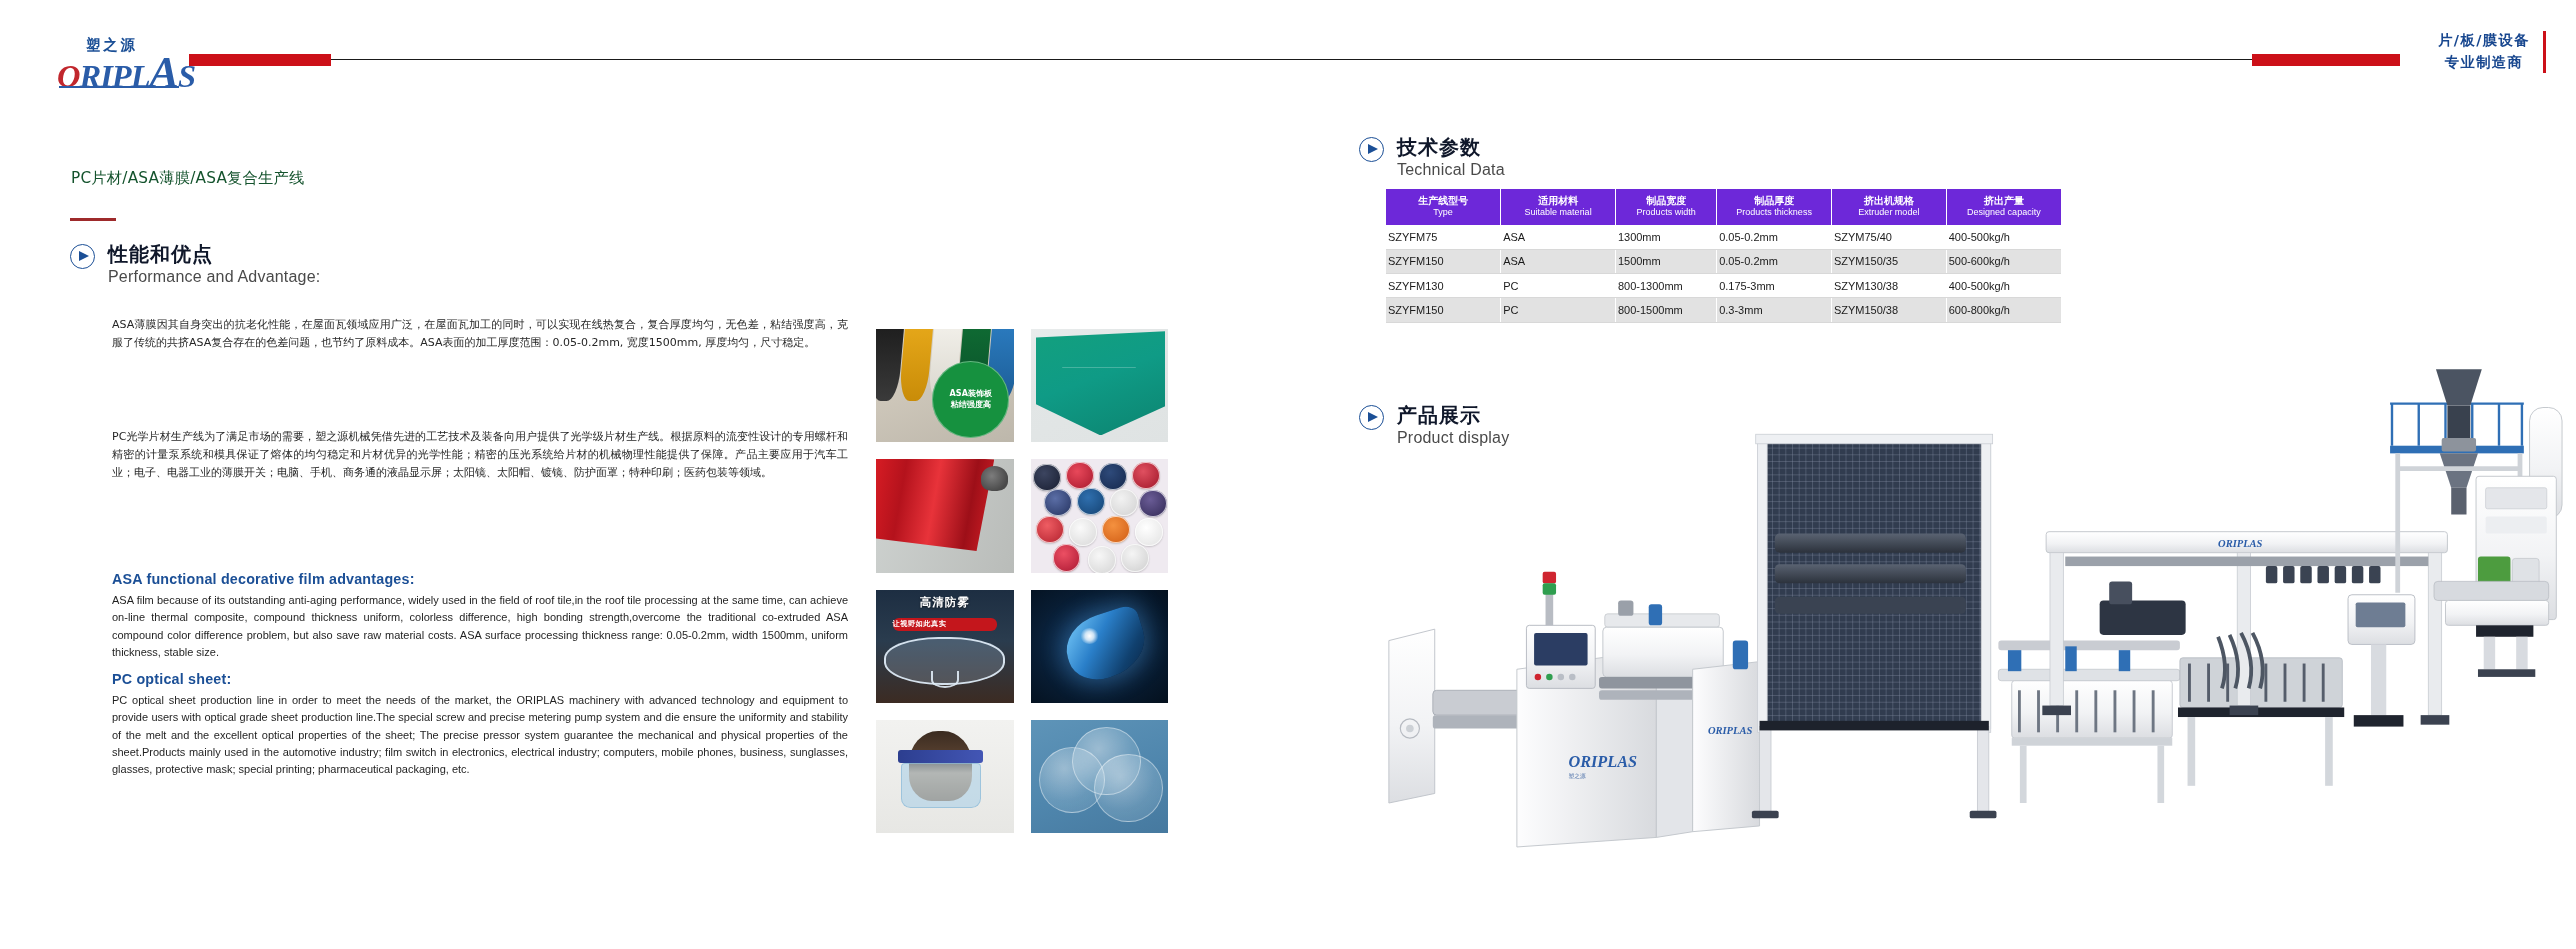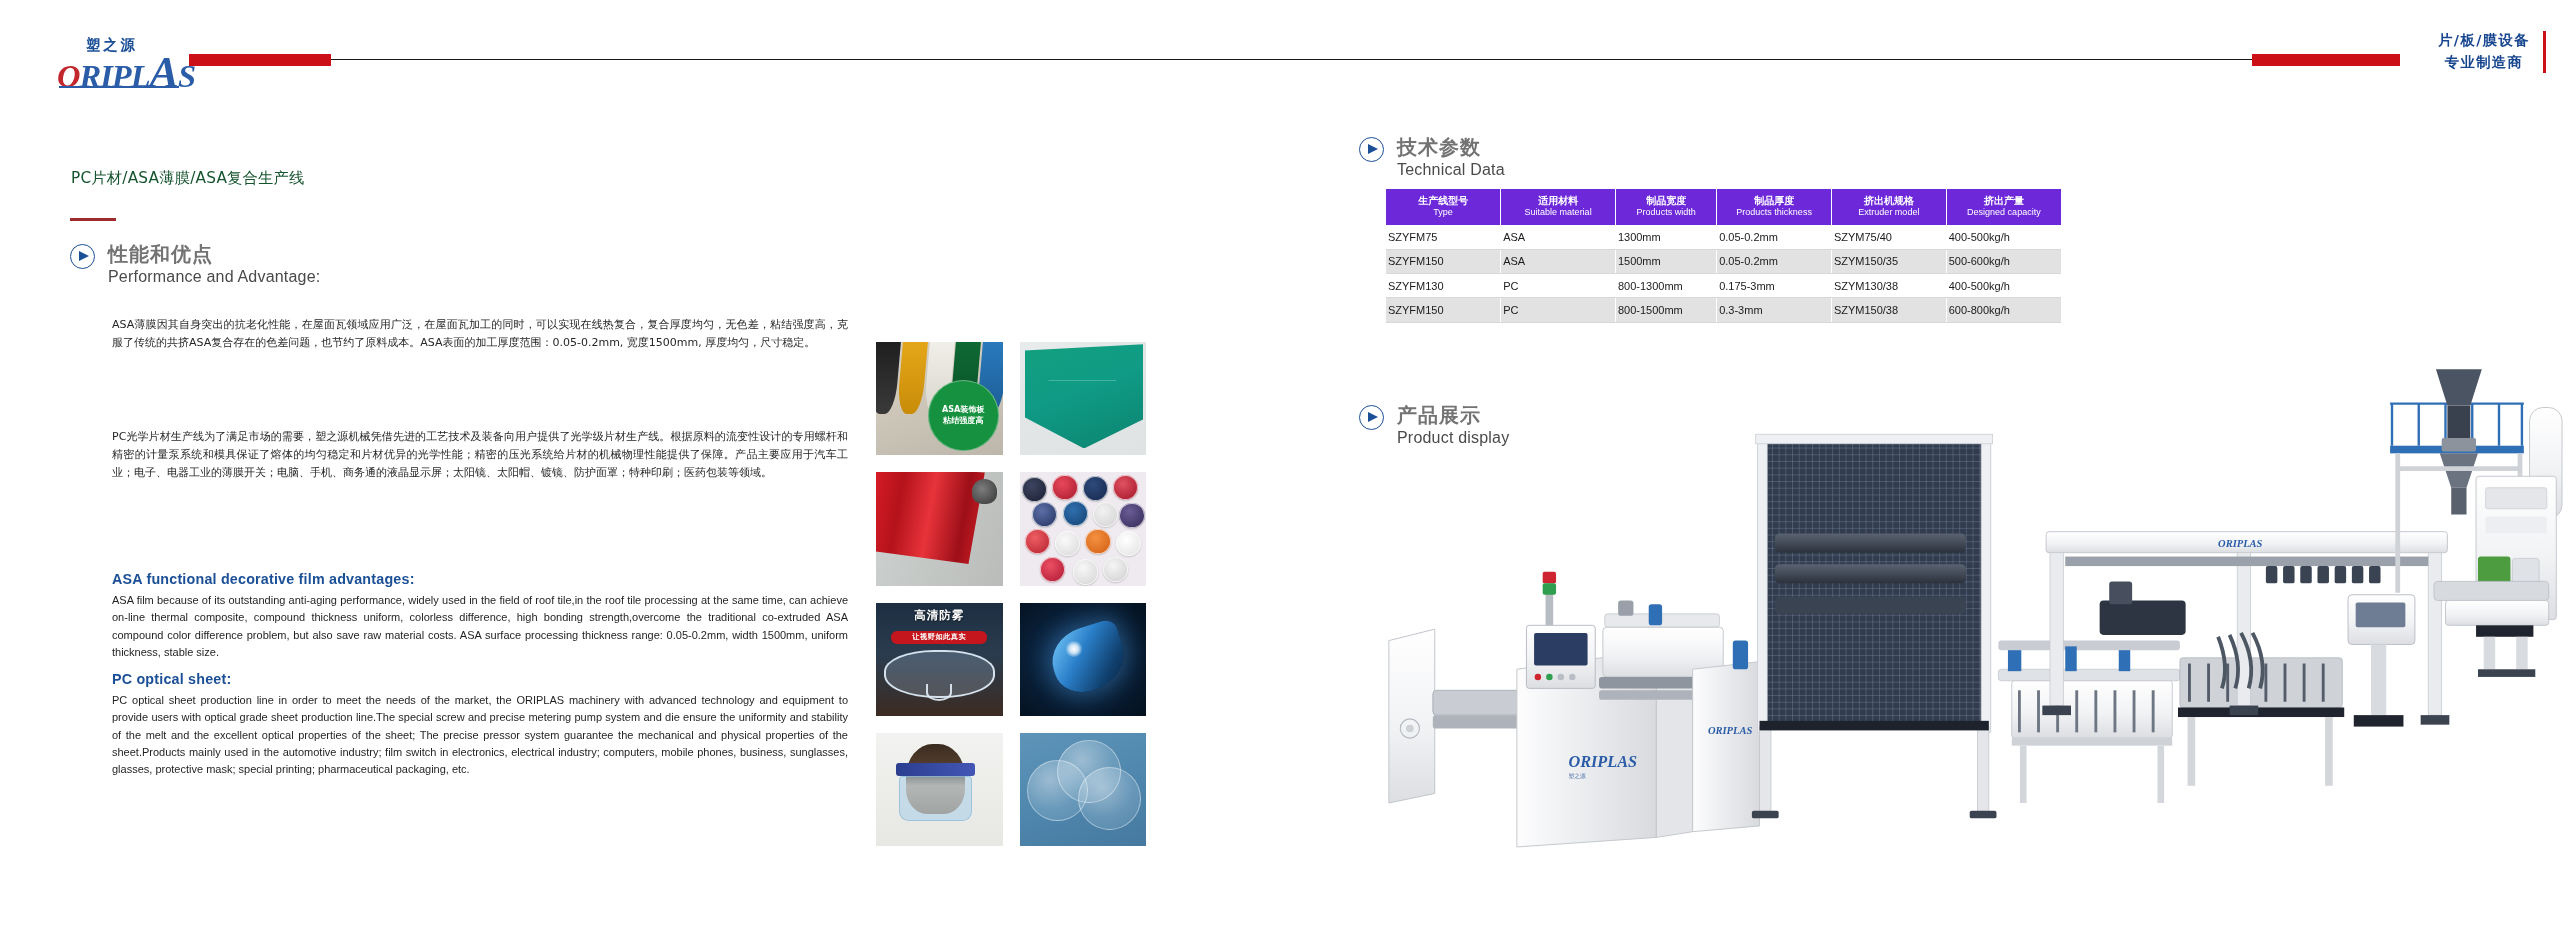--- a/index.html
+++ b/index.html
@@ -65,21 +65,21 @@
   }
   .sec-icon::after {
     content: ""; position: absolute; left: 7.6px; top: 5.7px;
     border-left: 10.5px solid #1b4f96;
     border-top: 5.7px solid transparent;
     border-bottom: 5.7px solid transparent;
   }
   .sec-cn {
     position: absolute; left: 38px; top: 0;
     font-family: "DejaVu Sans", sans-serif;
-    font-size: 20px; font-weight: 700; color: #737373; letter-spacing: 1px;
+    font-size: 20px; font-weight: 700; color: #0f172a; letter-spacing: 1px;
   }
   .sec-en {
     position: absolute; left: 38px; top: 27px;
     font-family: "Liberation Sans", sans-serif;
     font-size: 16px; color: #4a4a4a; letter-spacing: 0.2px;
   }
 
   
   .blk { position: absolute; width: 736px; }
   .blk h4 {
@@ -93,22 +93,22 @@
     font-size: 11px; color: #262626; line-height: 1.62;
     text-align: justify; letter-spacing: 0;
   }
   .blk p.en {
     font-family: "Liberation Sans", sans-serif;
     font-size: 11px; line-height: 1.58; color: #1f1f1f;
   }
 
   
   .collage {
-    position: absolute; left: 876px; top: 342px;
-    width: 270px; height: 504px;
+    position: absolute; left: 876px; top: 329px;
+    width: 292px; height: 504px;
     display: grid;
     grid-template-columns: 1fr 1fr;
     grid-template-rows: 1fr 1fr 1fr 1fr;
     gap: 17px;
   }
   .ph { position: relative; overflow: hidden; }
   
   .ph-sheets { background: linear-gradient(160deg,#d8d2c6 0%,#cfc8bb 40%,#bdb7ab 100%); }
   .ph-sheets .strip { position: absolute; top: -4%; height: 68%; width: 20%; transform: skewX(-5deg); border-radius: 0 0 40% 40%; }
   .ph-sheets .s1 { left: -2%; background: linear-gradient(180deg,#1d1d1d,#3a3a3a); }
@@ -160,21 +160,21 @@
   .ph-goggles .cn1 {
     position: absolute; left: 0; right: 0; top: 5%;
     text-align: center; color: #ffffff;
     font-family: "DejaVu Sans", sans-serif; font-size: 11.5px; font-weight: 700;
     letter-spacing: 1px; text-shadow: 0 1px 1.9px rgba(0,0,0,.6);
   }
   .ph-goggles .cn2 {
     position: absolute; left: 12%; right: 12%; top: 25%;
     background: #c4161c; color: #fff; border-radius: 6px;
     font-family: "DejaVu Sans", sans-serif; font-size: 7.2px; font-weight: 700;
-    text-align: center; padding: 1.4px 0; letter-spacing: 0.5px;
+    text-align: left; padding: 1.4px 0; letter-spacing: 0.5px;
   }
   .ph-goggles .gog {
     position: absolute; left: 6%; right: 6%; bottom: 16%; height: 42%;
     border: 2.9px solid rgba(225,238,248,.92);
     border-radius: 45% 45% 48% 48%;
     background: rgba(190,215,235,.22);
   }
   .ph-goggles .gog::after {
     content: ""; position: absolute; left: 38%; right: 38%; bottom: -12%;
     height: 34%; border: 2.9px solid rgba(225,238,248,.9);

